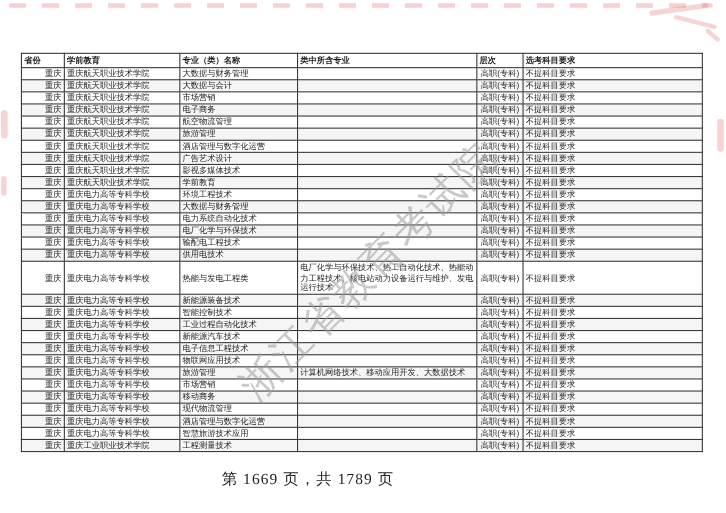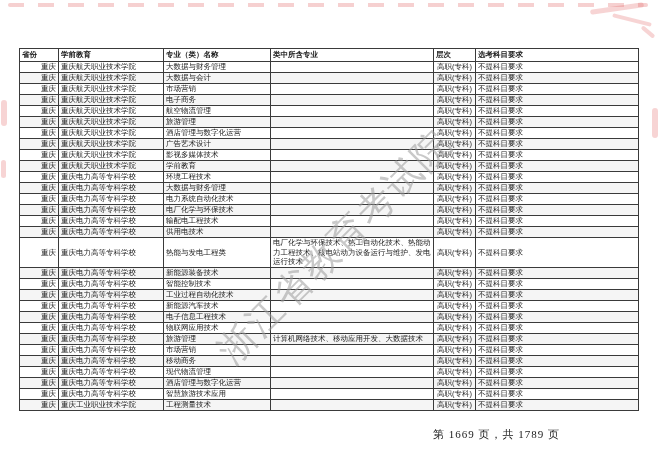--- a/index.html
+++ b/index.html
@@ -55,21 +55,21 @@
     text-align:center;
     transform:rotate(-45deg);
     font-size:37px;letter-spacing:2px;
     color:#9d9d9d;opacity:.55;
     font-family:"Liberation Serif","DejaVu Serif",serif;
     pointer-events:none;white-space:nowrap;
   }
   
   .footer{
     position:absolute;left:0;top:427px;width:560px;
-    text-align:right;font-size:11px;letter-spacing:1px;
+    text-align:center;font-size:14px;letter-spacing:1px;
     font-family:"Liberation Serif","DejaVu Serif",serif;color:#222;
   }
 </style>
 </head>
 <body>
 
 <div class="red-dash-line"></div>
 <div class="red-squiggle rs1"></div>
 <div class="red-squiggle rs2"></div>
 <div class="red-squiggle rs3"></div>

